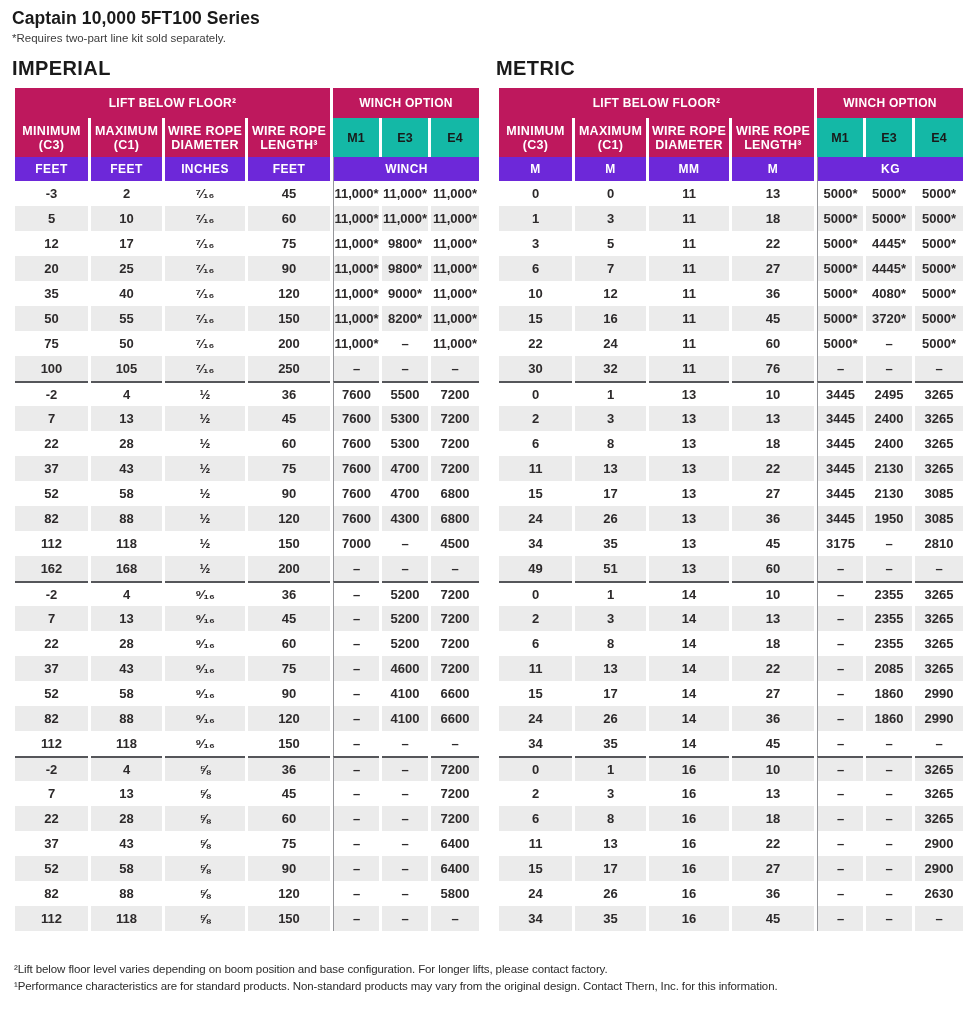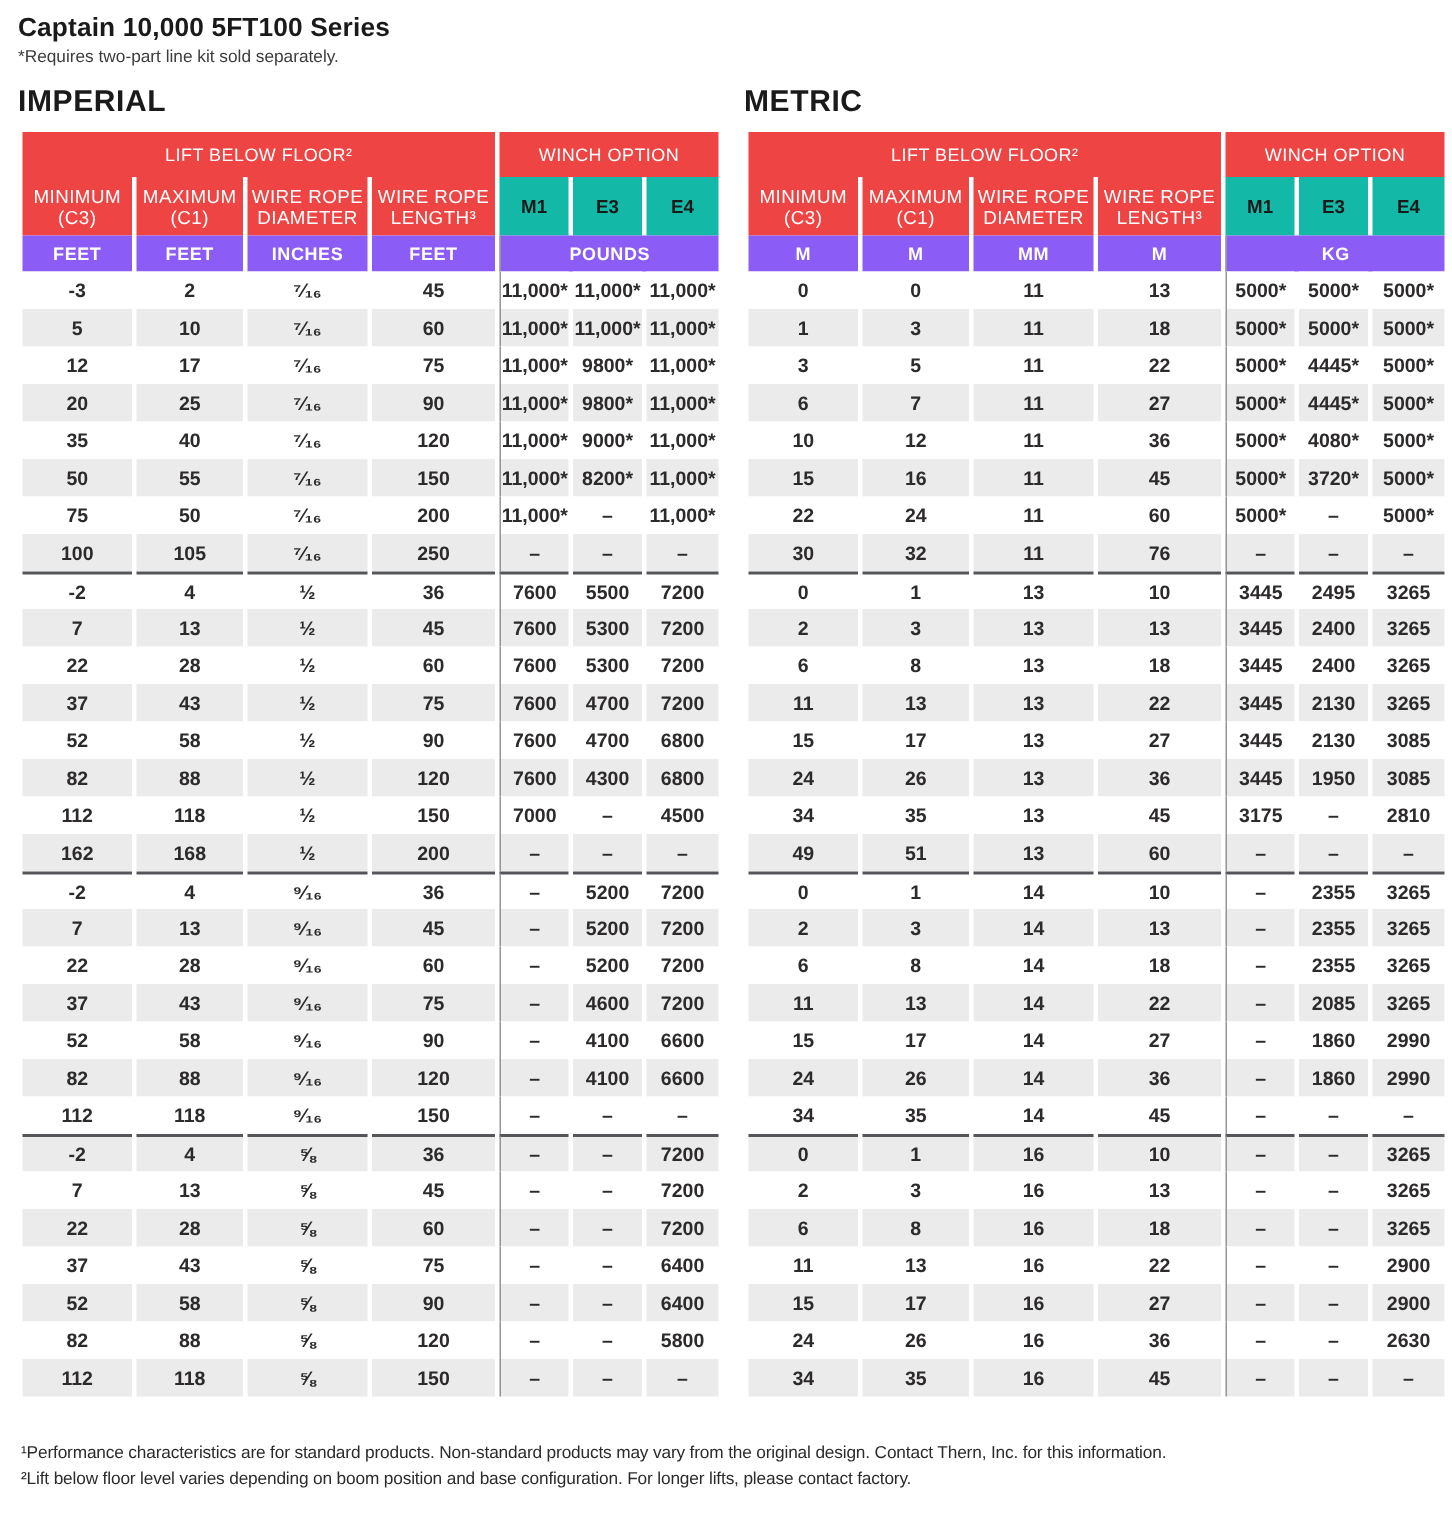--- a/index.html
+++ b/index.html
@@ -20,28 +20,28 @@
   
   .tables-wrap { display: flex; gap: 14px; margin-top: 13px; }
   .table-col { width: 470px; }
   .section-label { font-size: 20px; font-weight: 800; letter-spacing: 0.4px; color: #1a1a1a; margin: 0 0 8px 0; }
 
   table { border-collapse: separate; border-spacing: 3px 0; table-layout: fixed; width: 470px; }
 
   th, td { padding: 0; text-align: center; vertical-align: middle; }
 
   thead th.dark {
-    background: #ef4444; color: #ffffff;
-    font-size: 12px; font-weight: 400; letter-spacing: 0.3px;
+    background: #be185d; color: #ffffff;
+    font-size: 12px; font-weight: 700; letter-spacing: 0.3px;
   }
   thead tr.group-row th { height: 30px; }
   thead tr.col-row th { height: 39px; font-size: 12.5px; line-height: 1.12; white-space: pre-line; }
   thead th.light { background: #14b8a6; color: #1a1a1a; font-size: 12.5px; font-weight: 700; }
   thead tr.units-row th {
-    background: #8b5cf6; color: #ffffff; height: 24px;
+    background: #6d28d9; color: #ffffff; height: 24px;
     font-size: 12px; font-weight: 700; letter-spacing: 0.4px;
   }
   thead tr.units-row th.units-span { border-left: 1px solid #95969a; }
 
   tbody td {
     height: 25px; font-size: 13px; font-weight: 700; color: #2d2a2b;
     background: #ffffff;
   }
   tbody tr.alt td { background: #ebebeb; }
   tbody tr.group-start td { border-top: 2px solid #55565a; }
@@ -91,21 +91,21 @@
 LENGTH³</th>
             <th class="light">M1</th>
             <th class="light">E3</th>
             <th class="light">E4</th>
           </tr>
           <tr class="units-row">
             <th>FEET</th>
             <th>FEET</th>
             <th>INCHES</th>
             <th>FEET</th>
-            <th class="units-span" colspan="3">POUNDS</th>
+            <th class="units-span" colspan="3">WINCH</th>
           </tr>
         </thead>
         <tbody>
             <tr>
               <td>-3</td>
               <td>2</td>
               <td>⁷⁄₁₆</td>
               <td>45</td>
               <td>11,000*</td>
               <td>11,000*</td>
@@ -685,17 +685,17 @@
               <td>–</td>
               <td>–</td>
             </tr>
           </tbody>
       </table>
     </div>
 
   </div>
 
   <div class="footnotes">
+    <div class="footnote">²Lift below floor level varies depending on boom position and base configuration. For longer lifts, please contact factory.</div>
     <div class="footnote">¹Performance characteristics are for standard products. Non-standard products may vary from the original design. Contact Thern, Inc. for this information.</div>
-    <div class="footnote">²Lift below floor level varies depending on boom position and base configuration. For longer lifts, please contact factory.</div>
   </div>
 
 </div>
 
 </body></html>

